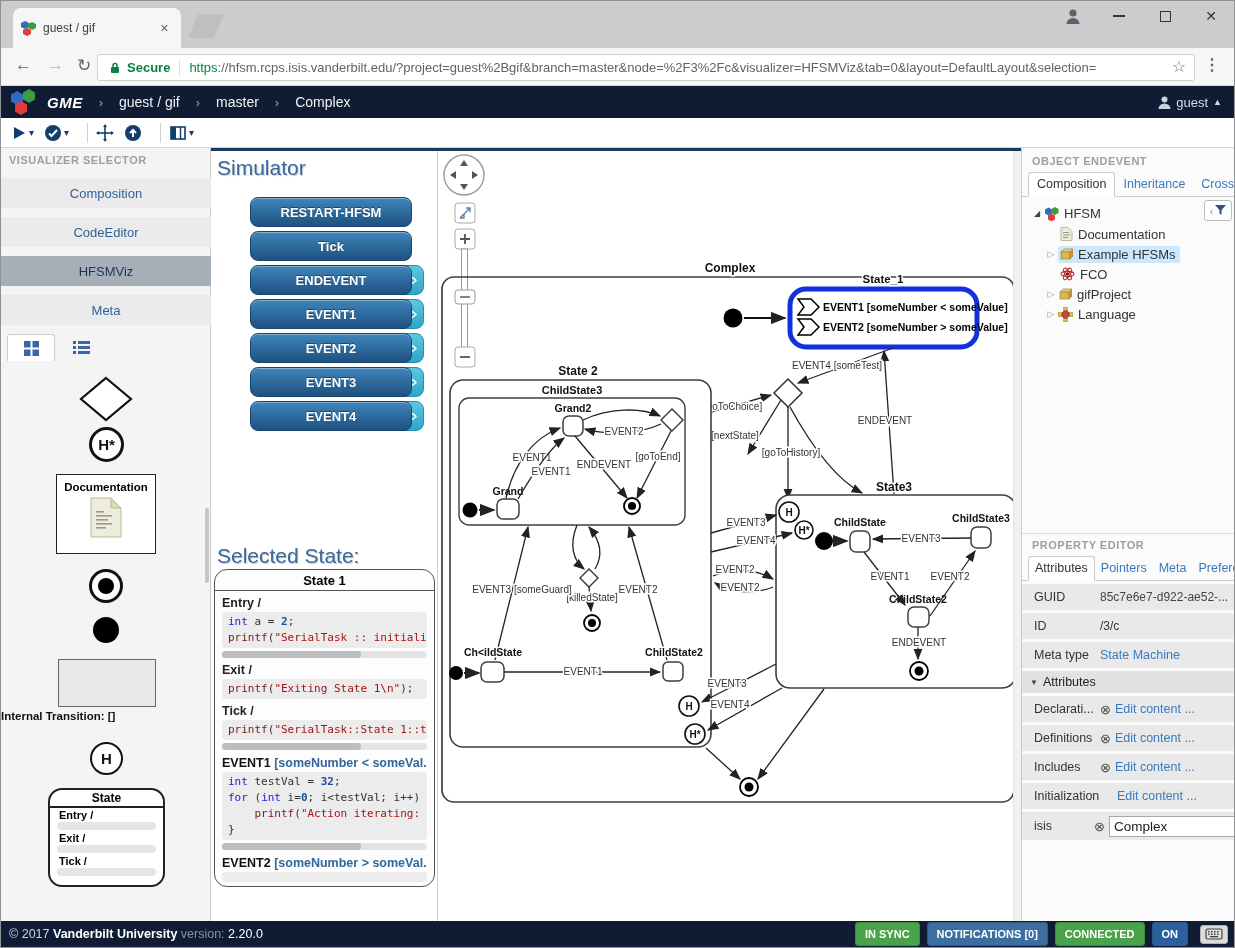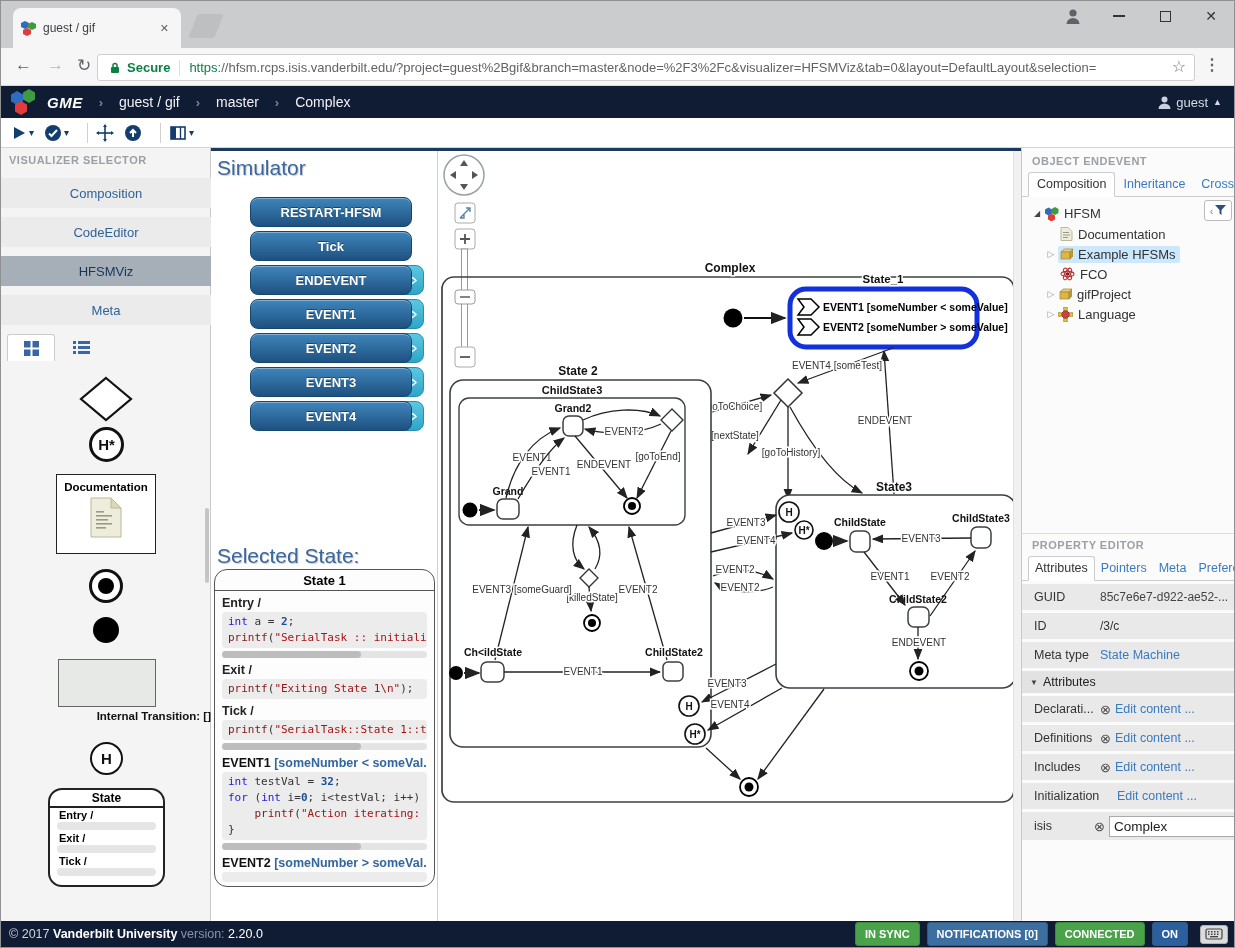--- a/index.html
+++ b/index.html
@@ -56,21 +56,21 @@
 
   
   .pb-tabs { position:absolute; left:0; top:186px; width:210px; height:27px; }
   .pb-tab { position:absolute; top:0; width:48px; height:27px; display:flex; align-items:center; justify-content:center; }
   .pb-tab.active { background:#fff; border:1px solid #ccc; border-bottom:none; border-radius:3px 3px 0 0; }
   .pal-item { position:absolute; display:flex; align-items:center; justify-content:center; }
   .circ { border-radius:50%; border:3px solid #111; background:#fff; display:flex; align-items:center; justify-content:center; font-weight:bold; color:#111; }
   .doc-box { position:absolute; left:55px; top:326px; width:100px; height:80px; background:#fff; border:1.5px solid #222; display:flex; flex-direction:column; align-items:center; }
   .doc-box .cap { font-size:11.5px; font-weight:bold; margin-top:6px; }
   .it-box { position:absolute; left:57px; top:511px; width:98px; height:48px; background:#e7e9e7; border:1px solid #666; }
-  .it-label { position:absolute; left:0; top:562px; width:210px; text-align:right; font-size:11.5px; font-weight:bold; color:#111; }
+  .it-label { position:absolute; left:0; top:562px; width:210px; text-align:left; font-size:11.5px; font-weight:bold; color:#111; }
   .state-card { position:absolute; left:47px; top:640px; width:117px; height:99px; border:2px solid #222; border-radius:14px; background:#fff; overflow:hidden; }
   .state-card .hdr { font-size:12px; font-weight:bold; text-align:center; border-bottom:2px solid #222; padding:1px 0; }
   .state-card .row-lbl { font-size:11px; font-weight:bold; padding:1px 0 0 9px; }
   .state-card .bar { height:8px; background:#e5e5e5; border-radius:6px; margin:1px 7px 1px 7px; }
   .pal-scroll { position:absolute; right:1px; top:360px; width:4px; height:75px; background:#c5c5c5; border-radius:2px; }
 
   
   .panel-title { position:absolute; left:6px; font-size:21px; color:#39679e; text-shadow:1px 1px 1px #c8c8c8; }
   .simrow { position:absolute; left:23px; height:31px; }
   .simbtn { position:absolute; left:0; top:0; width:162px; height:30px; border:1px solid #14466f; border-radius:8px; background:linear-gradient(#3f85bb,#1e5180); color:#fff; font-size:13px; font-weight:bold; text-shadow:0 -1px 0 rgba(0,0,0,.4); display:flex; align-items:center; justify-content:center; z-index:2; box-shadow:inset 0 1px 0 rgba(255,255,255,.35);margin-left:16px; }

